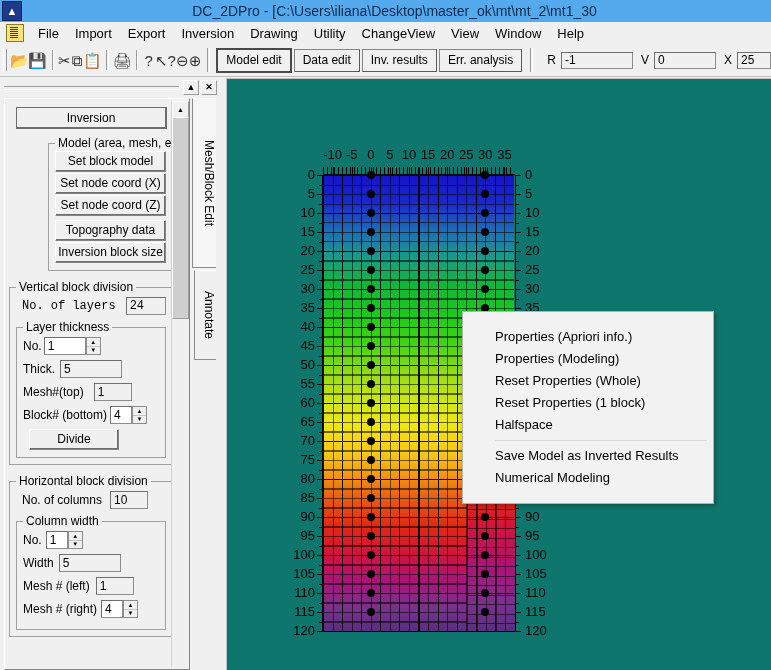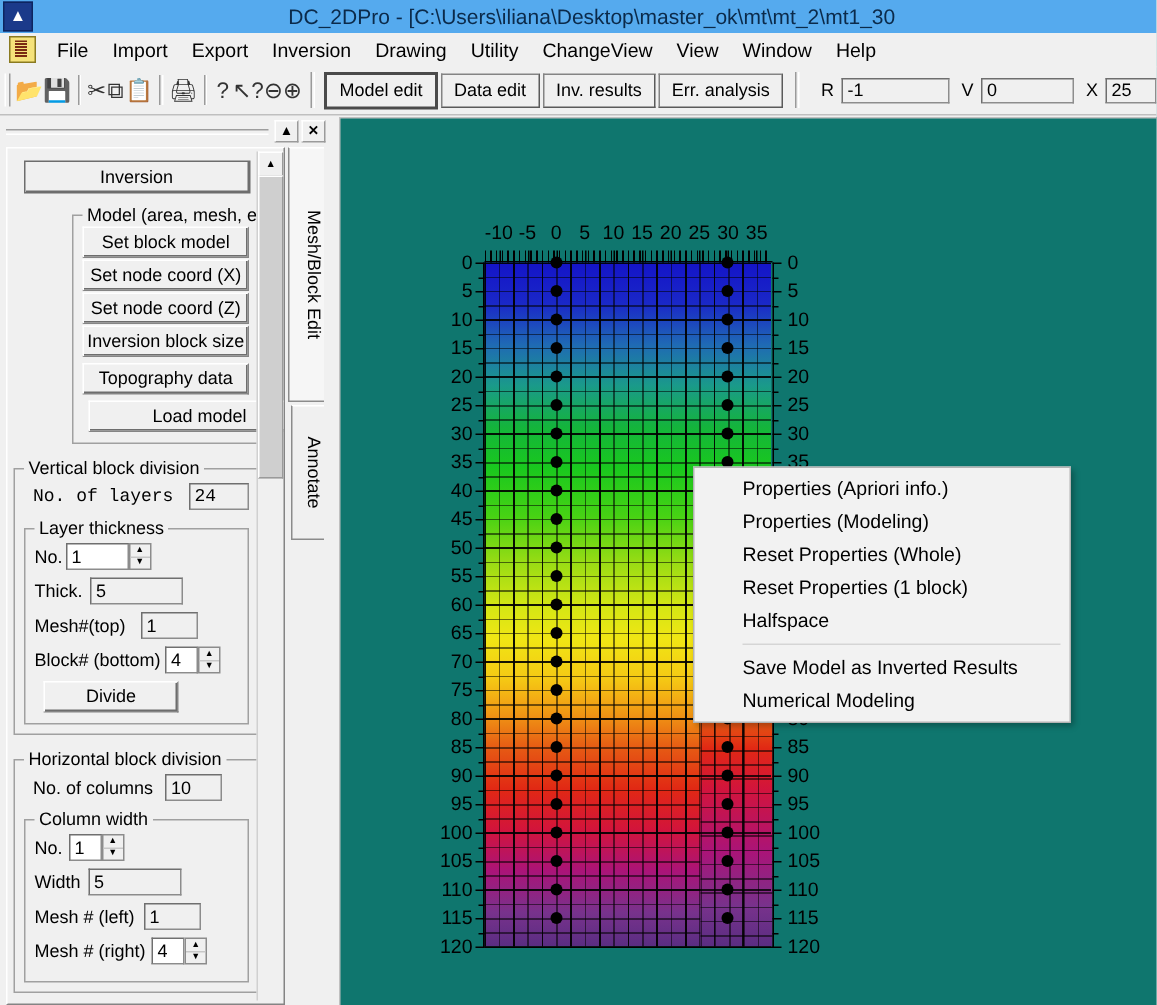--- a/index.html
+++ b/index.html
@@ -382,21 +382,21 @@
   }
 
   
   .ctxmenu {
     position: absolute;
     left: 462px; top: 311px;
     width: 250px;
     background: #f2f2f2;
     border: 1px solid #b3b3b3;
     box-shadow: 2px 2px 4px rgba(0,0,0,0.28);
-    padding: 3px 0;
+    padding: 14px 0;
     z-index: 50;
   }
   .ctxitem {
     height: 22px;
     line-height: 22px;
     padding: 0 10px 0 32px;
     font-size: 13px;
     color: #000;
     white-space: nowrap;
     cursor: default;
@@ -474,23 +474,22 @@
   <div class="leftpanel">
     <div class="panel-inner">
 
       <div class="btn btn-inversion">Inversion</div>
 
       <div class="grpbox" style="margin-top:14px;margin-left:39px;">
         <div class="legend">Model (area, mesh, etc)</div>
         <div class="btn" style="margin-top:3px;">Set block model</div>
         <div class="btn">Set node coord (X)</div>
         <div class="btn">Set node coord (Z)</div>
+        <div class="btn" style="margin-top:4px;">Topography data</div>
         <div class="btn">Inversion block size</div>
-        <div class="btn" style="margin-top:4px;">Topography data</div>
-        <div class="btn btn-load" style="margin-top:4px;">Load model</div>
       </div>
 
       <div class="grpbox" style="margin-top:16px;">
         <div class="legend">Vertical block division</div>
         <div class="row" style="margin-left:6px;font-family:Liberation Mono, monospace;">
           <span class="rlabel">No. of layers</span>
           <div class="tf" style="width:54px;margin-left:10px;">24</div>
         </div>
 
         <div class="grpbox" style="margin-top:12px;">

